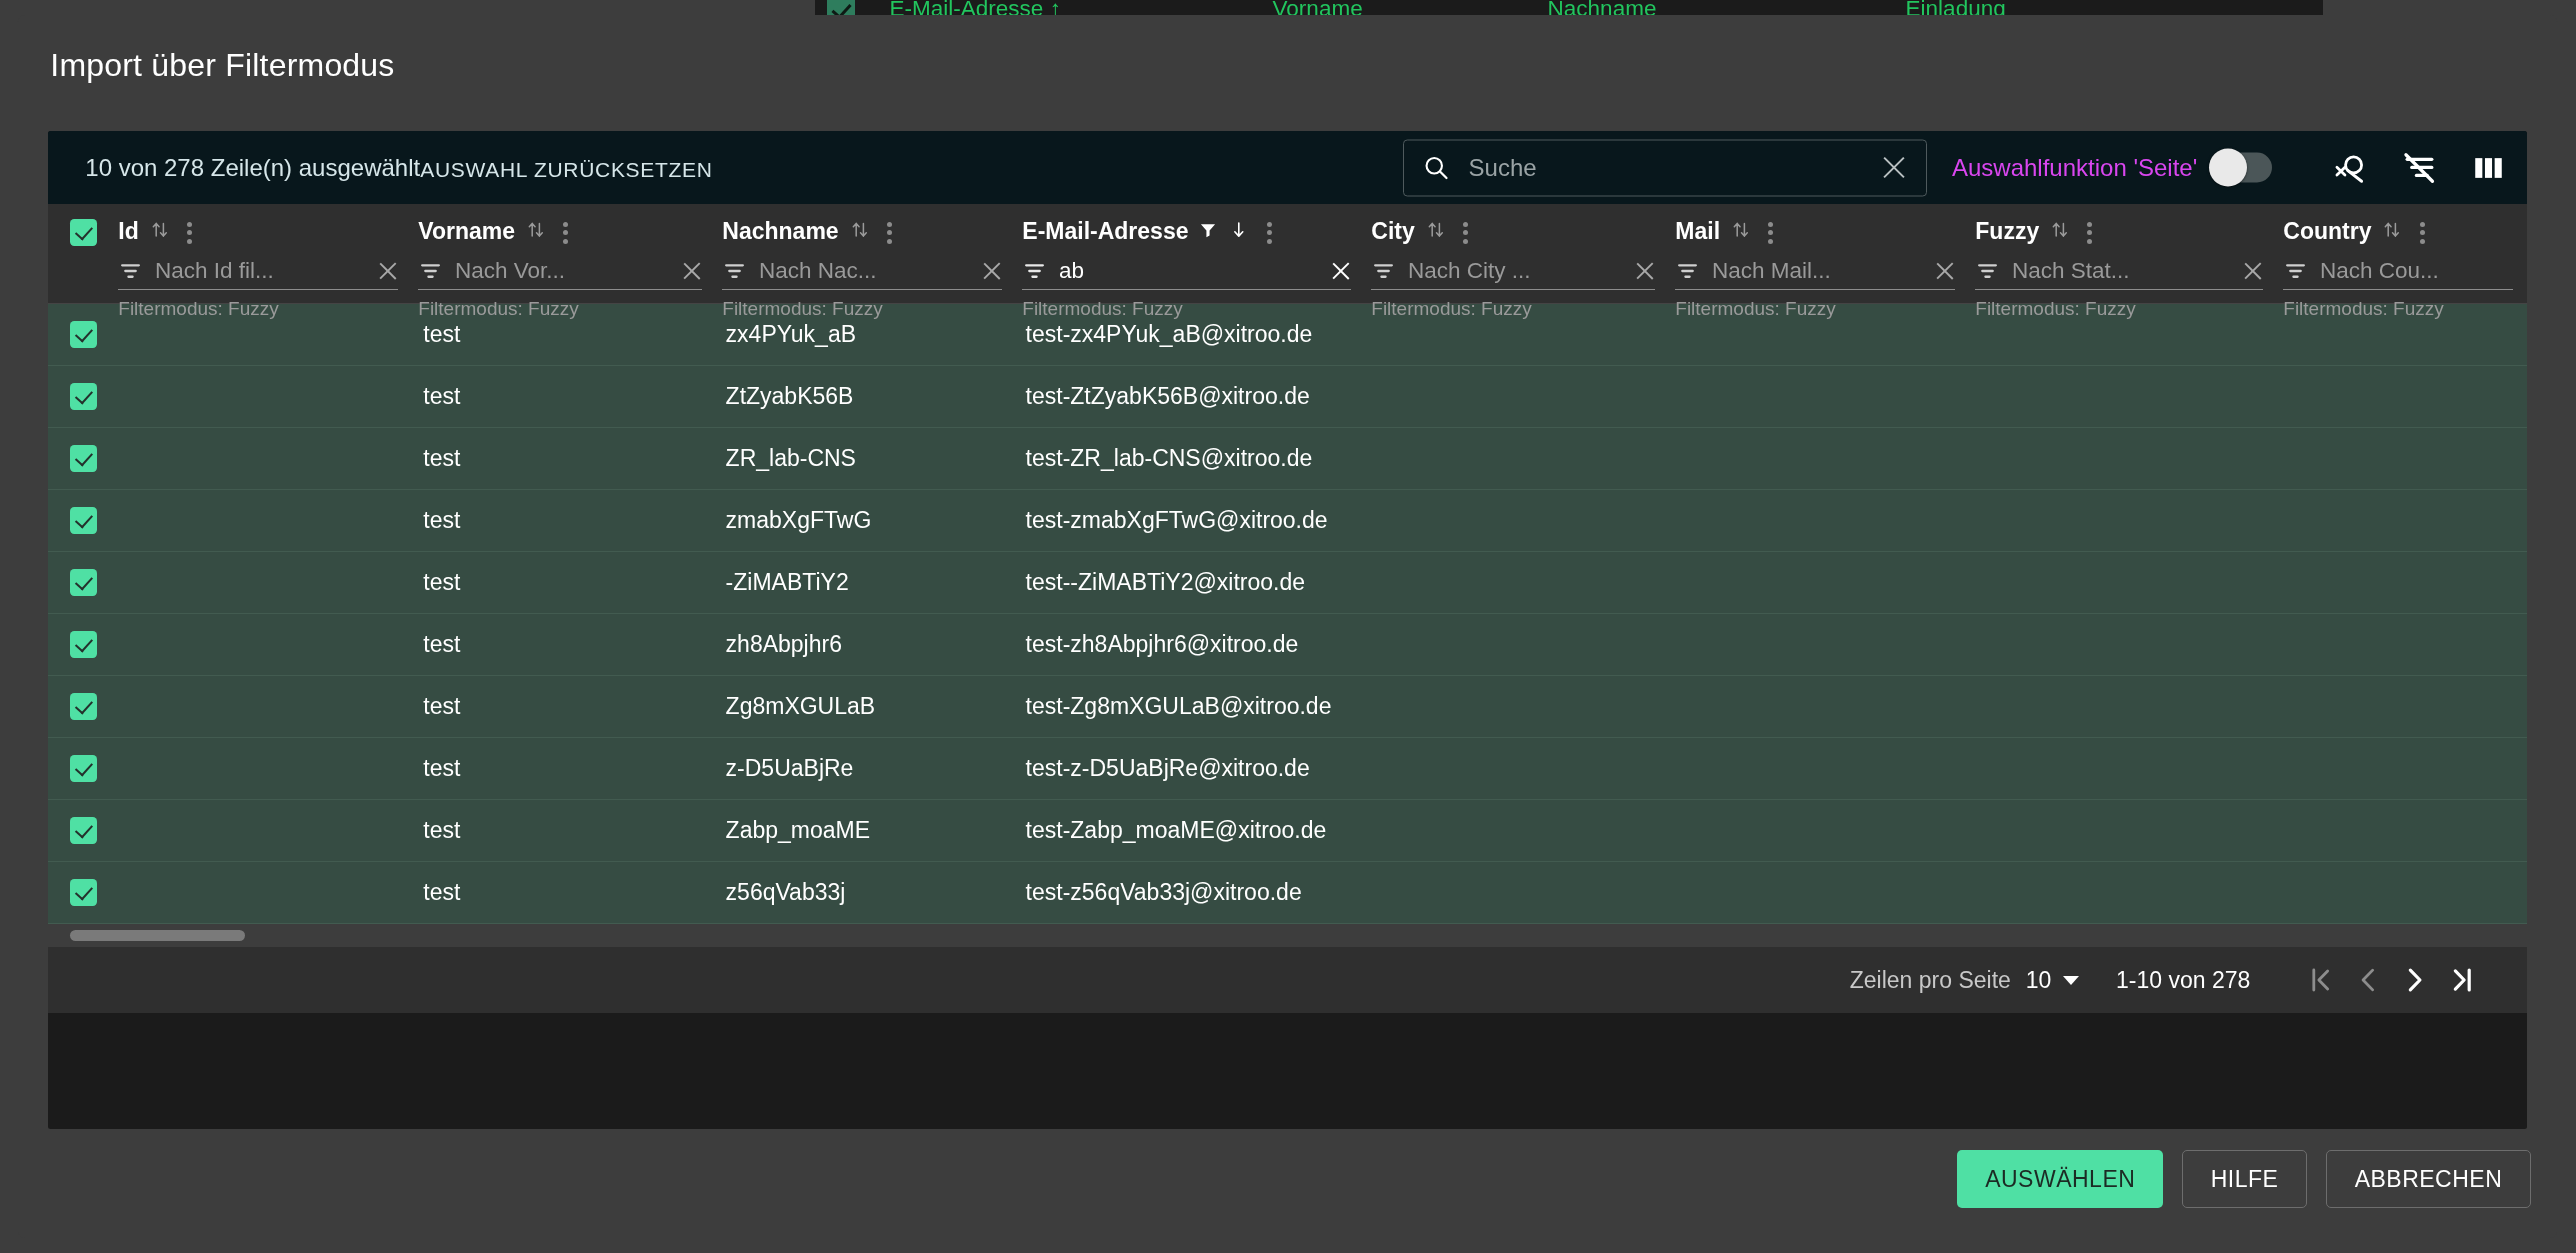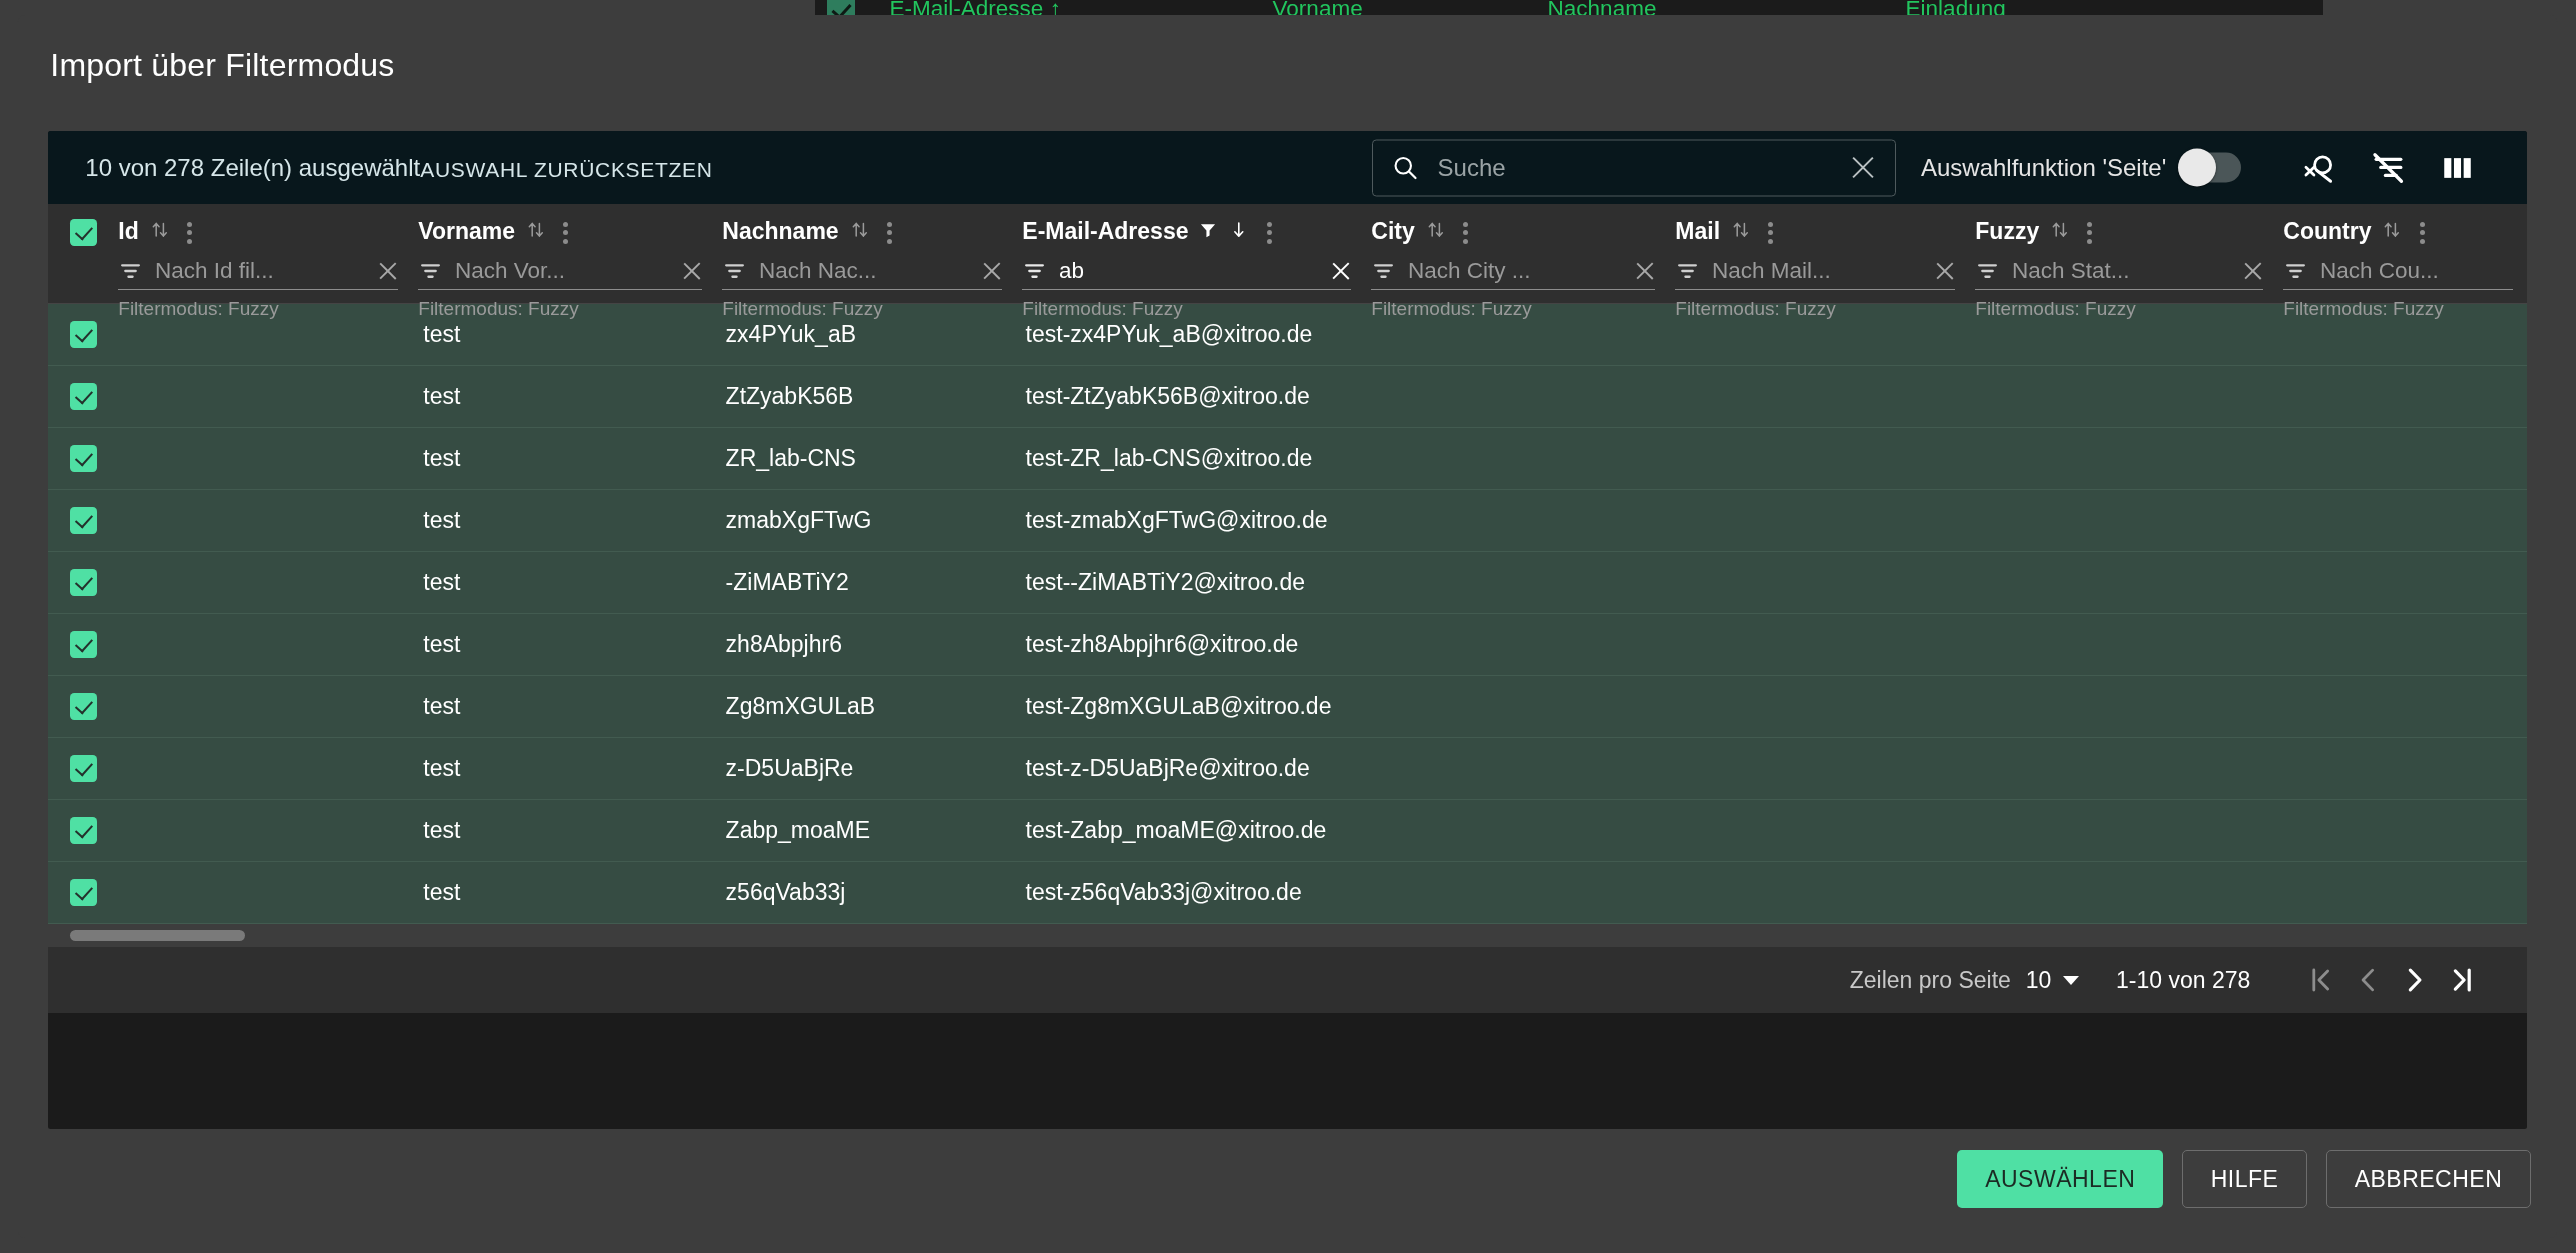--- a/index.html
+++ b/index.html
@@ -72,21 +72,21 @@
     display: flex; align-items: flex-end; 
     margin-left: 37px;
   }
   .sel-count { font-size: 24px; color: #d6e6e9; }
   .reset-link {
     font-size: 21px; color: #d6e6e9; letter-spacing: 0.7px;
     cursor: pointer; background: none; border: none;
     font-family: inherit;
   }
   .toolbar-right {
-    position: absolute; right: 51px; top: 50%;
+    position: absolute; right: 20px; top: 50%;
     transform: translateY(-50%);
     display: flex; align-items: center; gap: 0;
   }
   .search-box {
     width: 524px; height: 57px;
     border: 0.8px solid #4f5a5d; border-radius: 4.2px;
     background: transparent;
     display: flex; align-items: center; padding: 0 18.3px;
     margin-right: 25px;
   }
@@ -101,21 +101,21 @@
     width: 28px; height: 28px; flex: none; cursor: pointer;
     position: relative;
   }
   .clear-x::before, .clear-x::after {
     content: ""; position: absolute; left: 0; top: 13.3px;
     width: 28px; height: 2.1px; background: #b9c0c2;
   }
   .clear-x::before { transform: rotate(45deg); }
   .clear-x::after  { transform: rotate(-45deg); }
 
-  .toggle-label { font-size: 24px; color: #e5e5e5; margin-right: 15px; white-space: nowrap; }
+  .toggle-label { font-size: 24px; color: #d946ef; margin-right: 15px; white-space: nowrap; }
   .switch {
     width: 60px; height: 30px; border-radius: 15px;
     background: #4b5658; position: relative; cursor: pointer;
     margin-right: 28px; flex: none;
   }
   .switch .knob {
     position: absolute; left: -3.3px; top: -4.2px;
     width: 38px; height: 38px; border-radius: 50%;
     background: #e9e9e9;
     box-shadow: 0 0.8px 2.5px rgba(0,0,0,.5);

